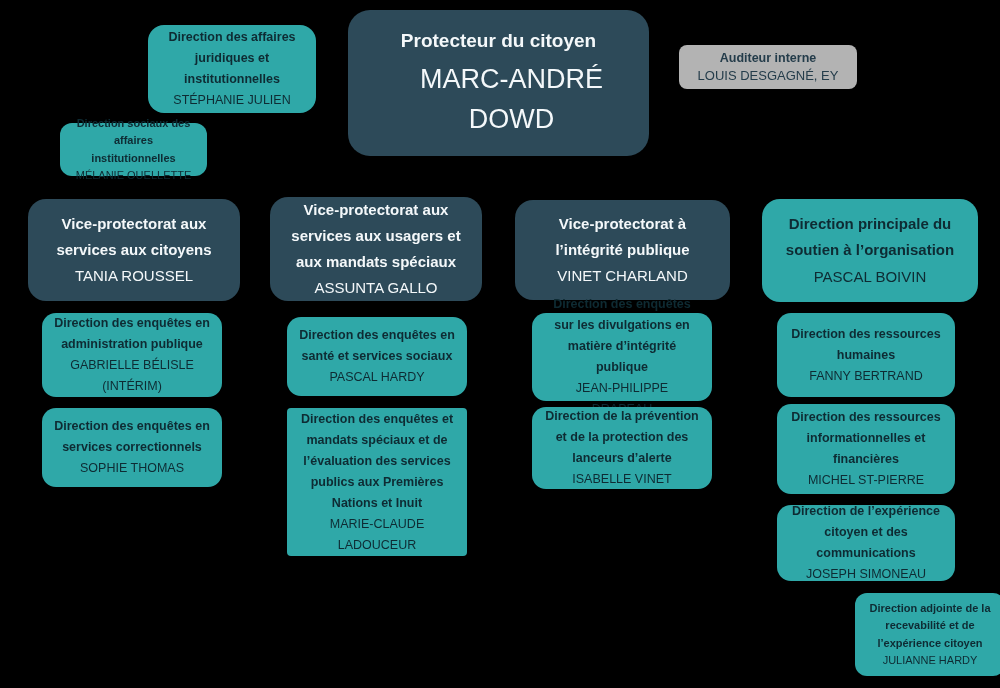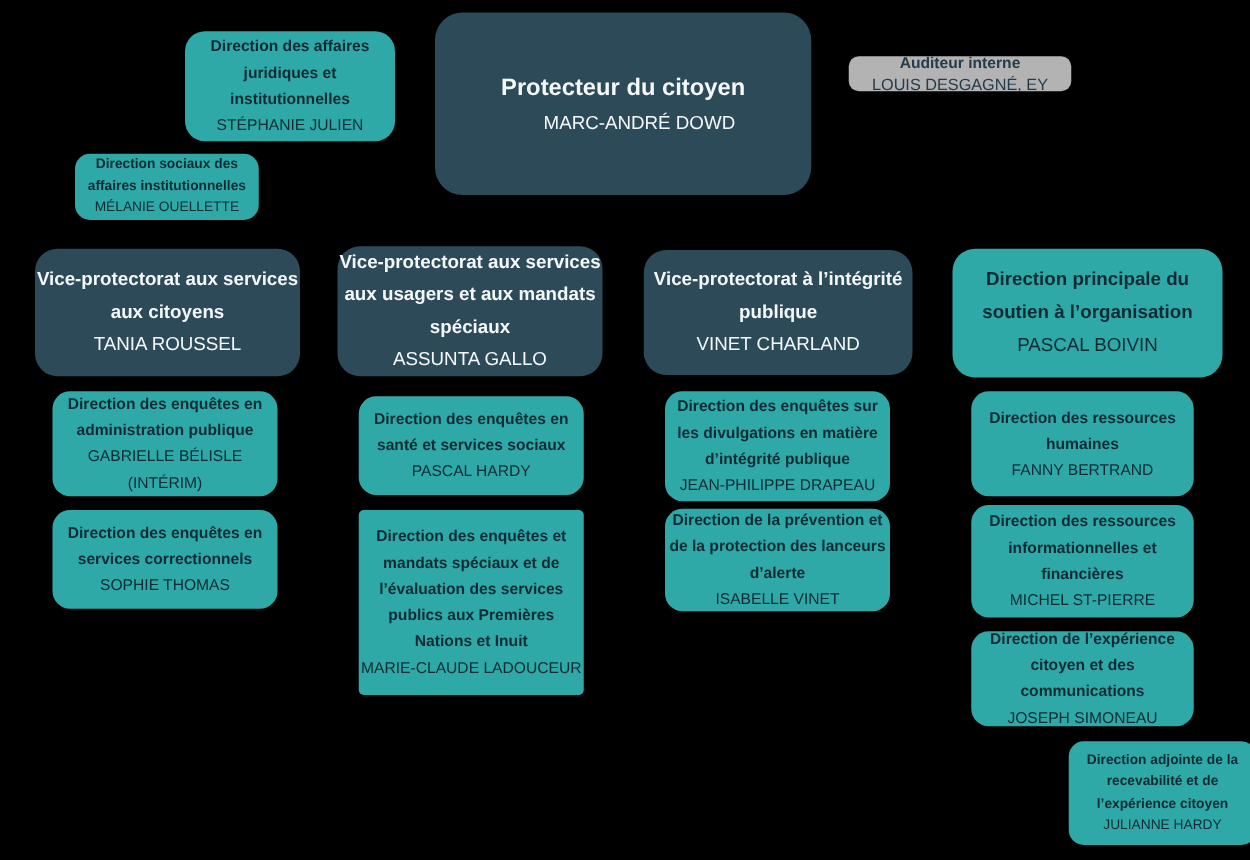--- a/index.html
+++ b/index.html
@@ -11,30 +11,30 @@
     overflow:hidden;
   }
   .box{
     position:absolute;
     box-sizing:border-box;
     display:flex;
     flex-direction:column;
     align-items:center;
     justify-content:center;
     text-align:center;
-    padding:6px 0;
+    padding:6px 12px;
   }
   .dark{background:#2D4A59;color:#F4F8FA;}
   .teal{background:#2FA8A8;color:#0E2B33;}
   .gray{background:#B3B3B3;color:#243C4A;}
   .bt{font-weight:bold;}
   .bn{font-weight:normal;}
   
   .lg .bt{font-size:19px;line-height:1.6;}
-  .lg .bn{font-size:15px;line-height:1.5;margin-top:2px;margin-left:26px;}
+  .lg .bn{font-size:27px;line-height:1.5;margin-top:2px;margin-left:26px;}
   .md .bt{font-size:15px;line-height:1.75;}
   .md .bn{font-size:15px;line-height:1.75;}
   .sm .bt{font-size:12.5px;line-height:1.68;}
   .sm .bn{font-size:12.5px;line-height:1.68;}
   .xs .bt{font-size:11px;line-height:1.58;}
   .xs .bn{font-size:11px;line-height:1.58;}
 </style>
 </head>
 <body>
 
@@ -48,21 +48,21 @@
   <div class="box teal sm" style="left:148px;top:25px;width:168px;height:88px;border-radius:16px">
     <div class="bt">Direction des affaires juridiques et institutionnelles</div>
     <div class="bn">STÉPHANIE JULIEN</div>
   </div>
 
   <div class="box teal xs" style="left:60px;top:123px;width:147px;height:53px;border-radius:12px">
     <div class="bt">Direction sociaux des affaires institutionnelles</div>
     <div class="bn">MÉLANIE OUELLETTE</div>
   </div>
 
-  <div class="box gray sm" style="left:679px;top:45px;width:178px;height:28px;border-radius:8px;padding:2px 10px">
+  <div class="box gray sm" style="left:679px;top:45px;width:178px;height:44px;border-radius:8px;padding:2px 10px">
     <div class="bt" style="line-height:1.45">Auditeur interne</div>
     <div class="bn" style="line-height:1.45;font-size:13px">LOUIS DESGAGNÉ, EY</div>
   </div>
 
   <div class="box dark md" style="left:28px;top:199px;width:212px;height:102px;border-radius:18px">
     <div class="bt">Vice-protectorat aux services aux citoyens</div>
     <div class="bn">TANIA ROUSSEL</div>
   </div>
 
   <div class="box dark md" style="left:270px;top:197px;width:212px;height:104px;border-radius:18px">

